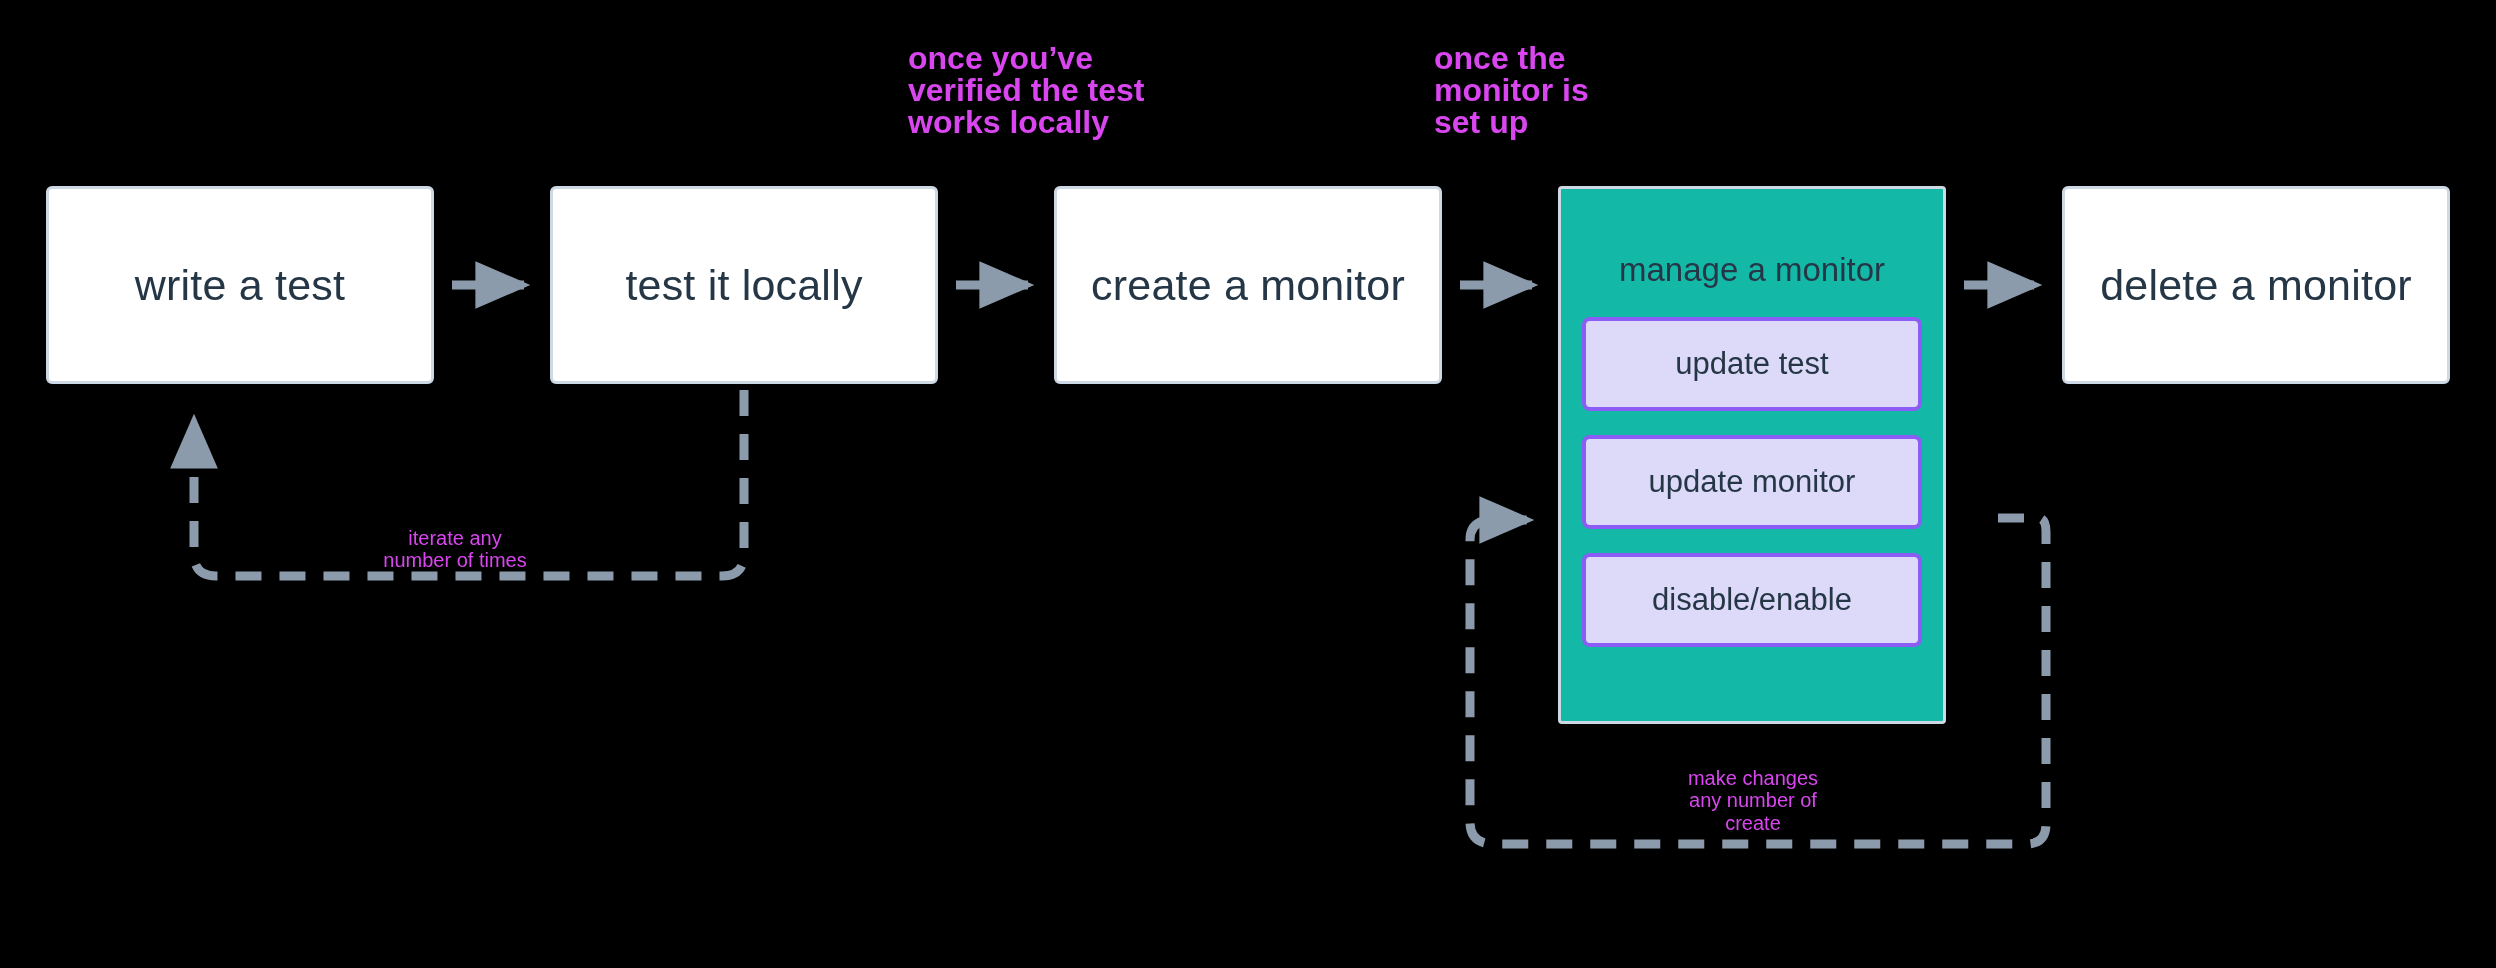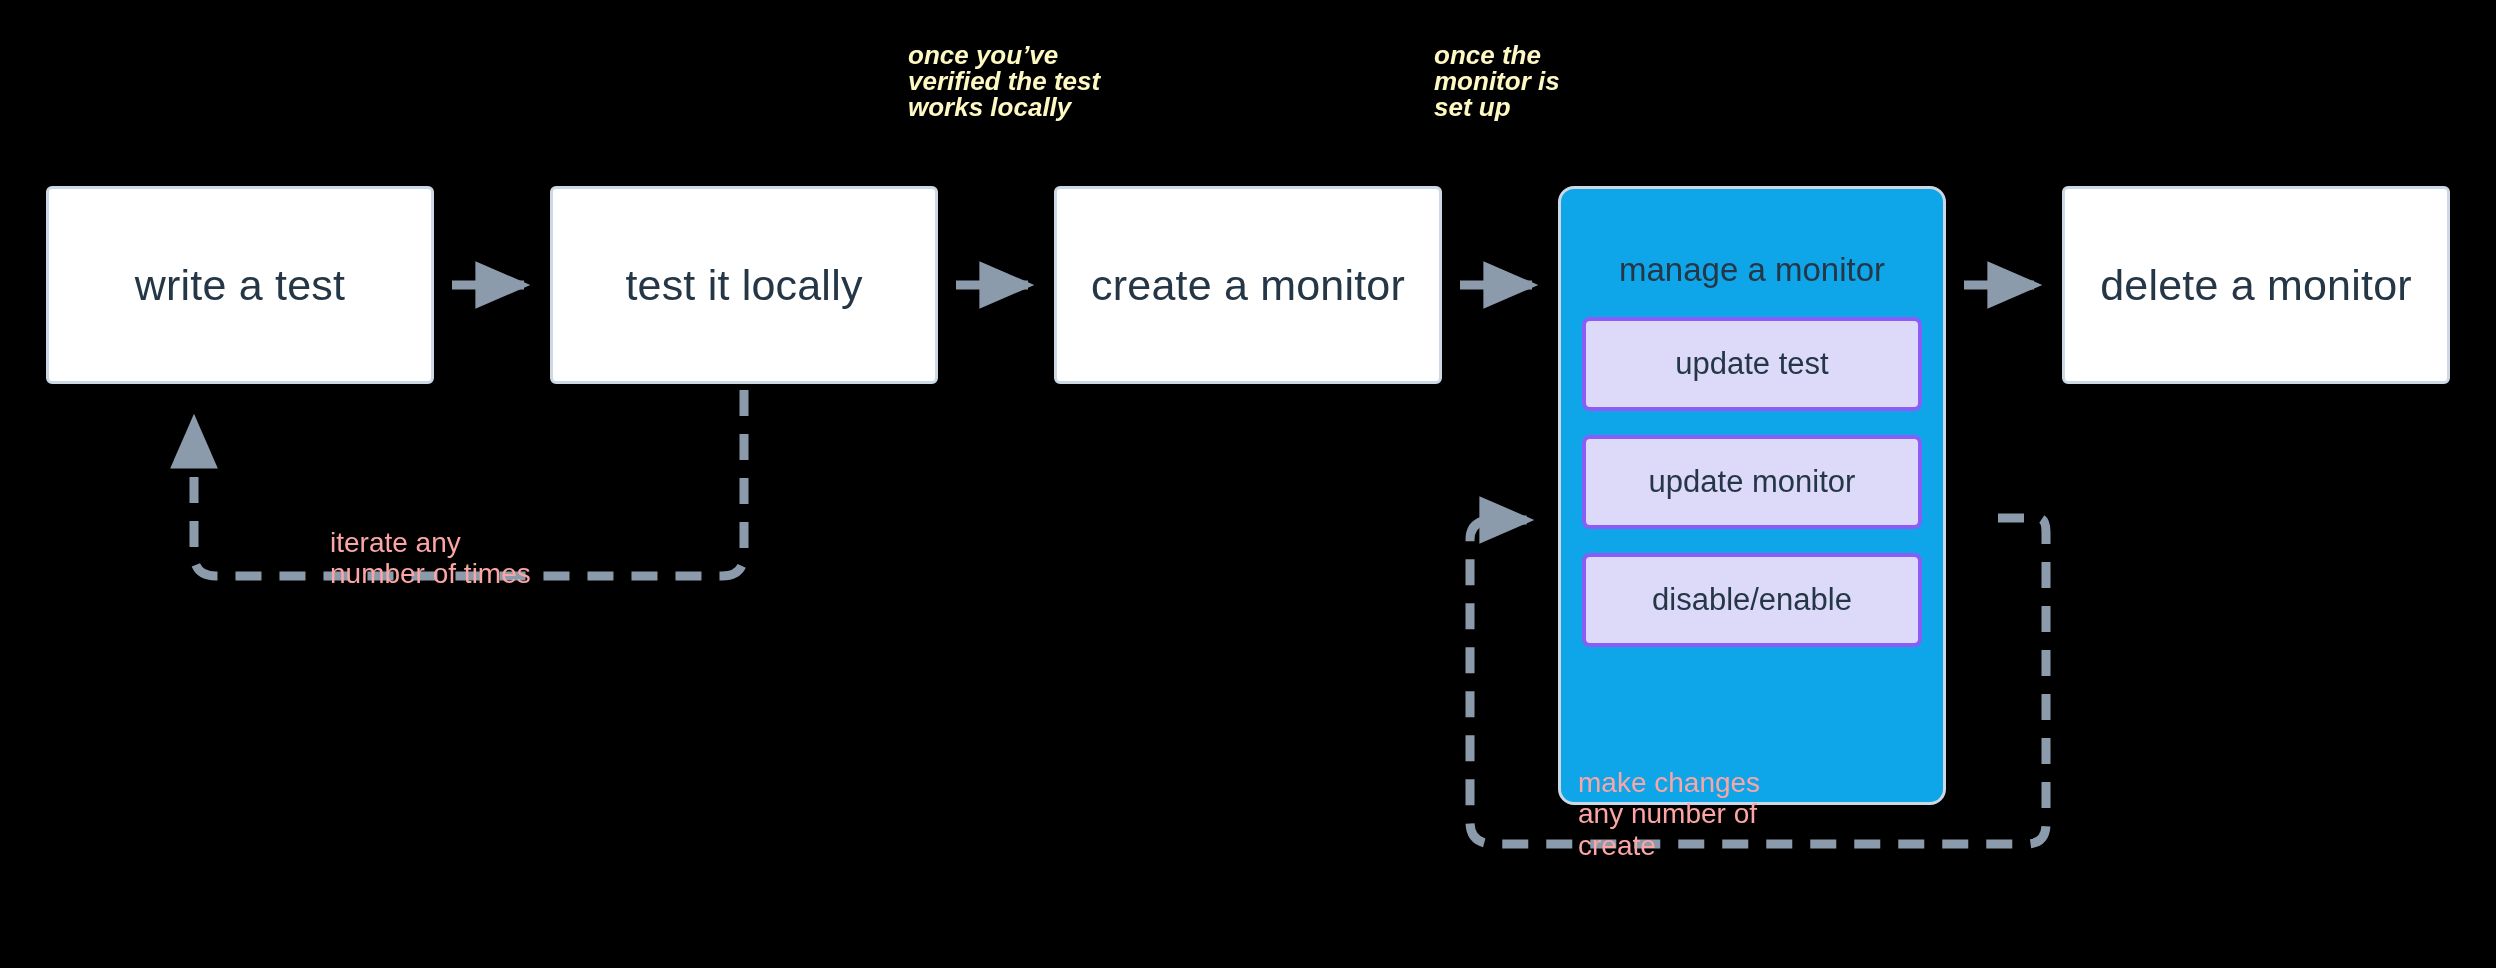--- a/index.html
+++ b/index.html
@@ -46,24 +46,24 @@
   .node-testloc  { left: 550px;  top: 186px; width: 388px; height: 198px; }
   .node-create   { left: 1054px; top: 186px; width: 388px; height: 198px; align-items: center; }
   .node-delete   { left: 2062px; top: 186px; width: 388px; height: 198px; }
 
   
   .node-manage {
     position: absolute;
     left: 1558px;
     top: 186px;
     width: 388px;
-    height: 619px;
-    background: #0ea5e9;
+    height: 538px;
+    background: #14b8a6;
     border: 3px solid #ccd9e5;
-    border-radius: 16px;
+    border-radius: 4px;
     box-sizing: border-box;
     display: flex;
     flex-direction: column;
     align-items: center;
   }
   .node-manage .manage-title {
     font-size: 33px;
     color: #253746;
     white-space: nowrap;
     margin-top: 62px;
@@ -83,36 +83,35 @@
   }
   .subnode-label {
     font-size: 31px;
     color: #253746;
     white-space: nowrap;
   }
 
   
   .note {
     position: absolute;
-    font-size: 26px;
-    font-style: italic;
+    font-size: 32px;
     font-weight: bold;
-    color: #fef9c3;
+    color: #d946ef;
     line-height: 1.0;
     white-space: pre-line;
   }
   .note-verified { left: 908px;  top: 42px; }
   .note-setup    { left: 1434px; top: 42px; }
 
   .edge-label {
     position: absolute;
-    font-size: 28px;
-    color: #fca5a5;
+    font-size: 20px;
+    color: #d946ef;
     line-height: 1.12;
-    text-align: left;
+    text-align: center;
     white-space: pre-line;
   }
   .label-iterate { left: 330px;  top: 527px; width: 250px; }
   .label-make    { left: 1578px; top: 767px; width: 350px; }
 </style>
 </head>
 <body>
 
 <div id="stage">
 

